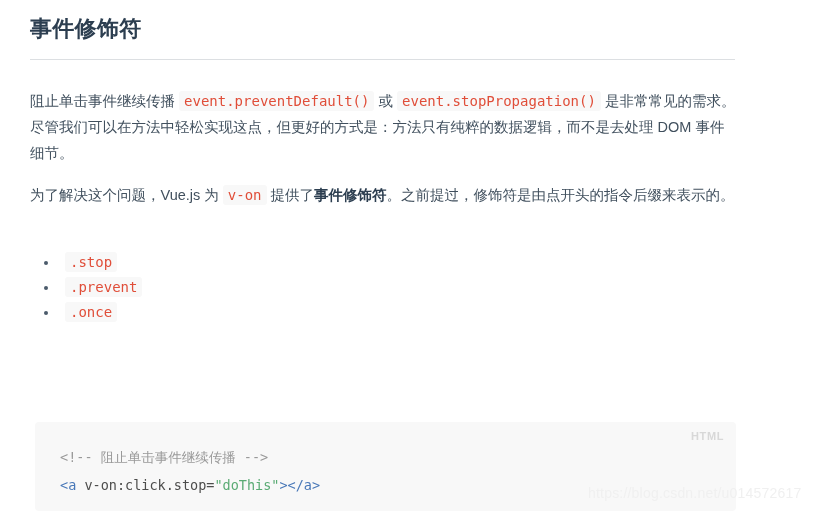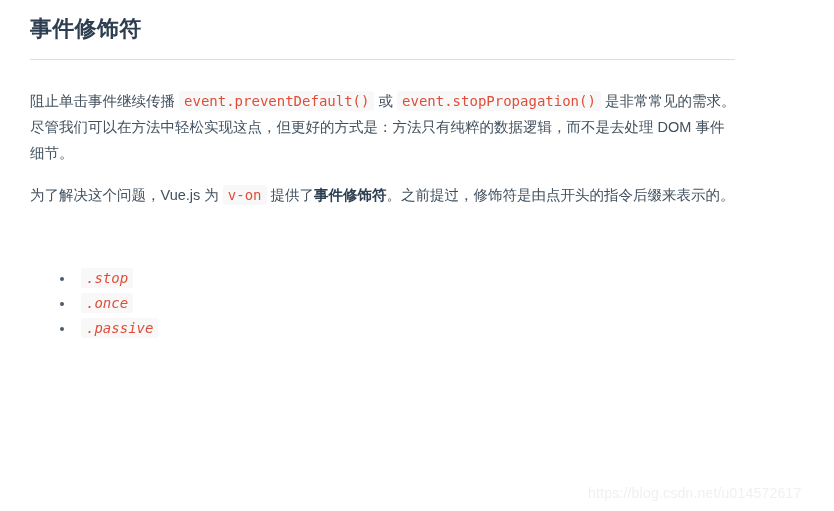--- a/index.html
+++ b/index.html
@@ -75,25 +75,24 @@
     padding: 2px 5px;
     border-radius: 3px;
     white-space: nowrap;
   }
 
   
   .mod-list {
     position: absolute;
     left: 30px;
     top: 250px;
-    margin: 16px;
+    margin: 0;
     padding: 0;
     list-style: none;
     width: 400px;
-    font-style: italic;
   }
   .mod-list li {
     position: relative;
     height: 25px;
     line-height: 25px;
     padding-left: 35px;
     font-size: 14.5px;
   }
   .mod-list li .bullet {
     position: absolute;
@@ -163,20 +162,25 @@
   <h1 class="doc-heading">事件修饰符</h1>
 
   <div class="heading-rule"></div>
 
   <p class="para" id="para-1"><span>阻止单击事件继续传播 </span><code class="inline">event.preventDefault()</code><span> 或 </span><code class="inline">event.stopPropagation()</code><span> 是非常常见的需求。尽管我们可以在方法中轻松实现这点，但更好的方式是：方法只有纯粹的数据逻辑，而不是去处理 DOM 事件细节。</span></p>
 
   <p class="para" id="para-2"><span>为了解决这个问题，Vue.js 为 </span><code class="inline">v-on</code><span> 提供了</span><strong>事件修饰符</strong><span>。之前提过，修饰符是由点开头的指令后缀来表示的。</span></p>
 
   <ul class="mod-list">
       <li><span class="bullet"></span><code class="inline">.stop</code></li>
+      <li><span class="bullet"></span><code class="inline">.prevent</code></li>
       <li><span class="bullet"></span><code class="inline">.once</code></li>
-      <li><span class="bullet"></span><code class="inline">.passive</code></li>
     </ul>
 
+  <div class="code-block">
+    <span class="code-lang">HTML</span>
+    <div class="code-body"><span class="tok-comment">&lt;!-- 阻止单击事件继续传播 --&gt;</span>
+<span class="tok-tag">&lt;a</span><span class="tok-attr"> v-on:click.stop=</span><span class="tok-string">"doThis"</span><span class="tok-tag">&gt;</span><span class="tok-tag">&lt;/a&gt;</span></div>
+  </div>
 
   <div class="watermark">https://blog.csdn.net/u014572617</div>
 
 </div>
 
 </body></html>

